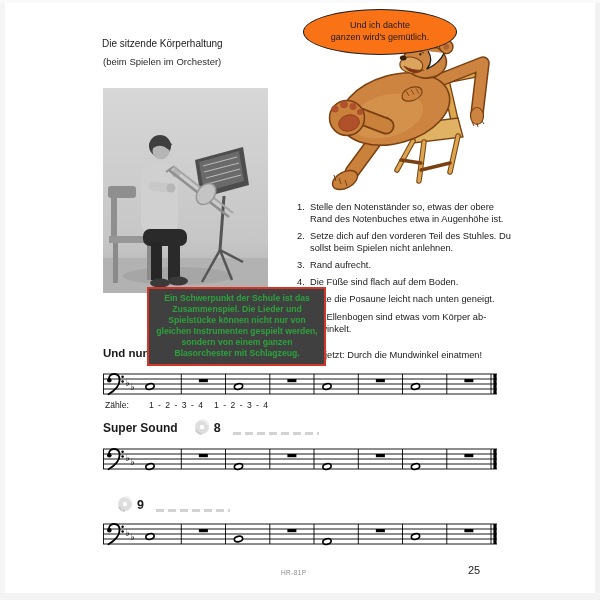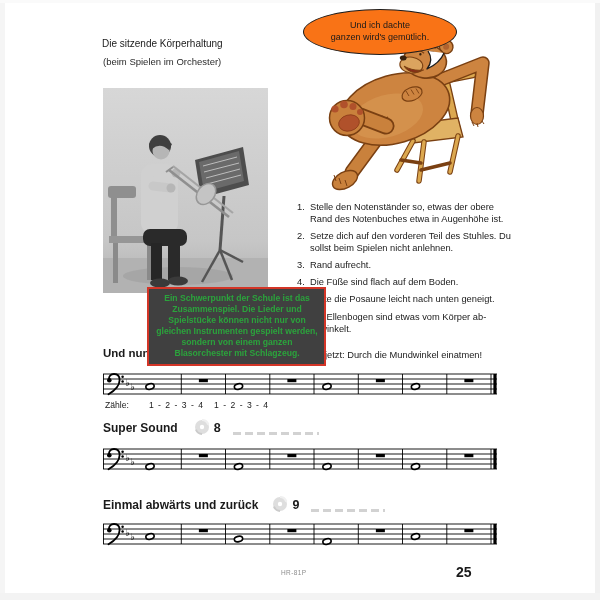--- a/index.html
+++ b/index.html
@@ -62,21 +62,21 @@
   .section-row-2{left:103px;top:496px}
   .section-title{font-size:12px;font-weight:bold}
   .cd-icon{margin-left:16px}
   .row-2 .cd-icon{margin-left:14px}
   .track-num{font-size:12.5px;font-weight:bold;margin-left:4px}
   .dashes{height:3px;margin-left:12px;background:repeating-linear-gradient(90deg,#d2d2d2 0 8px,transparent 8px 12px)}
   .dashes-1{width:86px}
   .dashes-2{width:74px}
 
   .footer-code{left:281px;top:569px;font-size:6.5px;color:#8d8d8d;letter-spacing:.4px;z-index:1}
-  .page-number{left:456px;top:564px;font-size:14px;font-weight:bold;z-index:1}
+  .page-number{left:468px;top:564px;font-size:11px;font-weight:normal;z-index:1}
 
   .flat-glyph{font-family:"DejaVu Sans", sans-serif}
 </style>
 </head>
 <body>
 
 <div class="edge edge-left"></div>
 <div class="edge edge-right"></div>
 <div class="edge edge-bottom"></div>
 <div class="edge edge-top"></div>
@@ -303,21 +303,20 @@
     <circle cx="8" cy="8" r="7" fill="#dedede"></circle>
     <path d="M8 1 A7 7 0 0 1 14.3 5.5" stroke="#f0f0f0" stroke-width="2.2" fill="none"></path>
     <path d="M8 15 A7 7 0 0 1 1.9 10.6" stroke="#cbcbcb" stroke-width="1.8" fill="none"></path>
     <circle cx="8" cy="8" r="2.2" fill="#ffffff"></circle>
   </svg>
   <span class="track-num">8</span>
   <div class="dashes dashes-1"></div>
 </div>
 
 <div class="abs section-row section-row-2 row-2">
-  <span class="section-title">Einmal abwärts und zurück</span>
   <svg class="cd-icon" width="16" height="16" viewBox="0 0 16 16">
     <circle cx="8" cy="8" r="7" fill="#dedede"></circle>
     <path d="M8 1 A7 7 0 0 1 14.3 5.5" stroke="#f0f0f0" stroke-width="2.2" fill="none"></path>
     <path d="M8 15 A7 7 0 0 1 1.9 10.6" stroke="#cbcbcb" stroke-width="1.8" fill="none"></path>
     <circle cx="8" cy="8" r="2.2" fill="#ffffff"></circle>
   </svg>
   <span class="track-num">9</span>
   <div class="dashes dashes-2"></div>
 </div>
 

